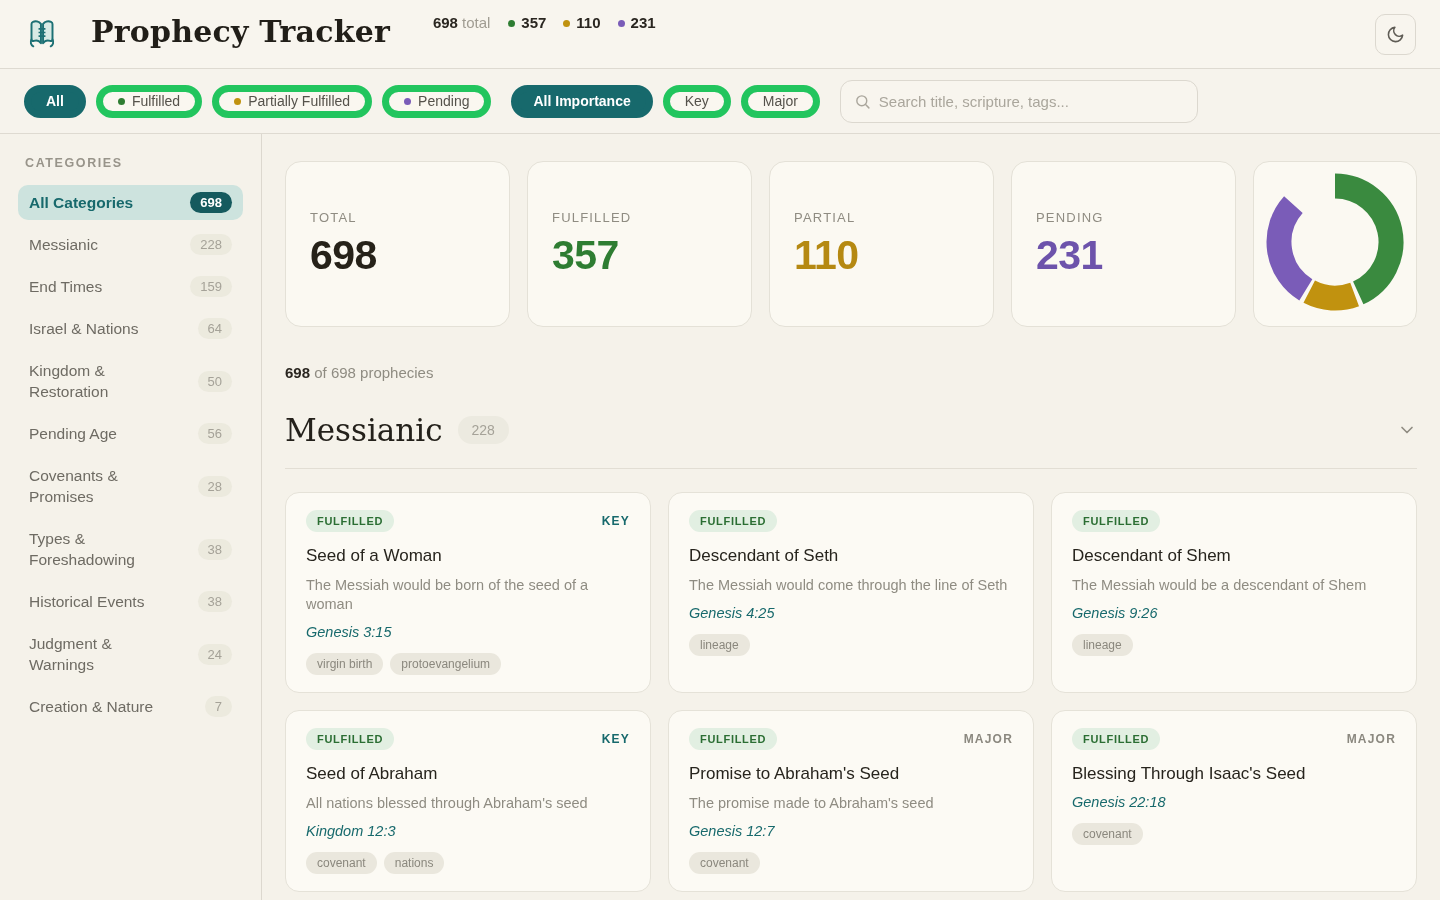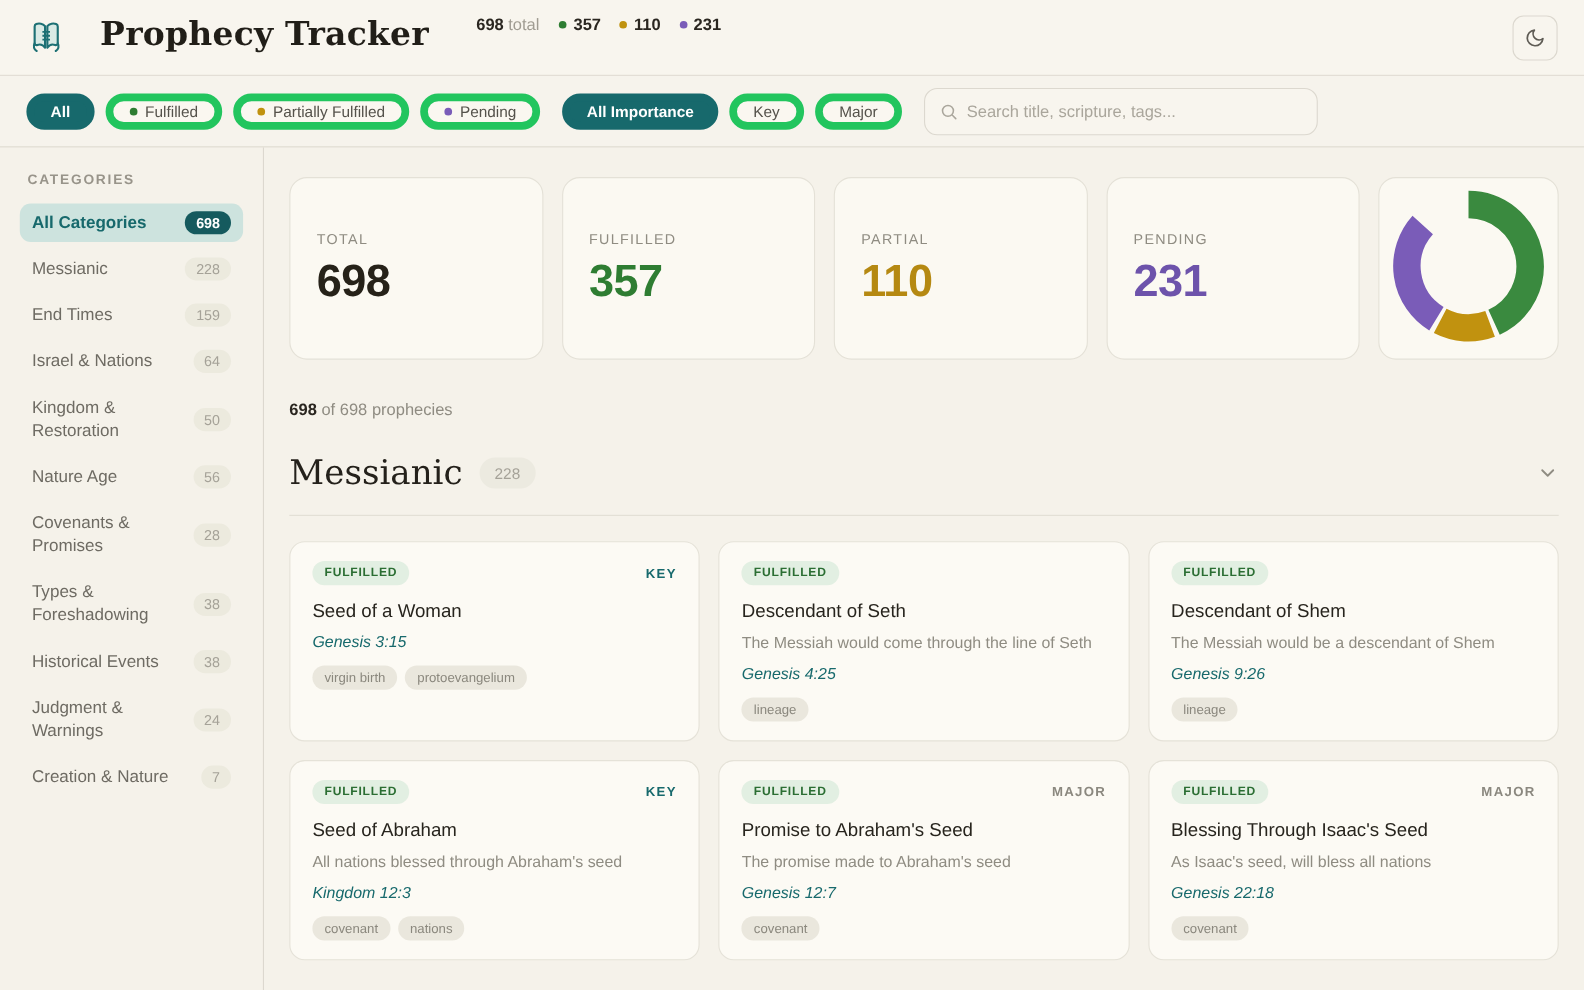--- a/index.html
+++ b/index.html
@@ -53,21 +53,21 @@
   .searchbox input {
     width:358px; height:43px; border-radius:12px; border:1px solid #dcd8cf;
     background:#f8f5ee; padding:0 14px 0 38px; font-size:15px; color:#55524b;
     font-family:"Liberation Sans", sans-serif; outline:none;
   }
   .searchbox input::placeholder { color:#aaa69c; }
 
   
   .content { flex:1; display:flex; min-height:0; }
   aside {
-    width:240px; flex:none; border-right:1px solid #dcd8cf;
+    width:262px; flex:none; border-right:1px solid #dcd8cf;
     padding:22px 18px 0 18px; overflow:hidden;
   }
   .cat-heading {
     font-size:12.5px; font-weight:700; letter-spacing:1.6px; color:#98948a;
     padding-left:7px; margin-bottom:15px;
   }
   .cat-item {
     display:flex; align-items:center; justify-content:space-between;
     padding:7px 11px; border-radius:10px; margin-bottom:7px; cursor:pointer;gap:24px;
   }
@@ -227,21 +227,21 @@
   </div>
           <div class="cat-item">
     <span class="cat-name">Israel &amp; Nations</span>
     <span class="cat-count">64</span>
   </div>
           <div class="cat-item">
     <span class="cat-name">Kingdom &amp; Restoration</span>
     <span class="cat-count">50</span>
   </div>
           <div class="cat-item">
-    <span class="cat-name">Nature Age</span>
+    <span class="cat-name">Pending Age</span>
     <span class="cat-count">56</span>
   </div>
           <div class="cat-item">
     <span class="cat-name">Covenants &amp; Promises</span>
     <span class="cat-count">28</span>
   </div>
           <div class="cat-item">
     <span class="cat-name">Types &amp; Foreshadowing</span>
     <span class="cat-count">38</span>
   </div>
@@ -303,20 +303,21 @@
             </svg>
           </span>
         </div>
         <div class="grid" id="cards-grid">
             <article class="pcard">
     <div class="pcard-top">
       <span class="status-badge">FULFILLED</span>
       <span class="importance key">KEY</span>
     </div>
     <h3 class="pcard-title">Seed of a Woman</h3>
+    <p class="pcard-desc">The Messiah would be born of the seed of a woman</p>
     <a class="pcard-ref">Genesis 3:15</a>
     <div class="pcard-tags">
                 <span class="tag">virgin birth</span>
                 <span class="tag">protoevangelium</span>
               </div>
   </article>
             <article class="pcard">
     <div class="pcard-top">
       <span class="status-badge">FULFILLED</span>
 
@@ -364,21 +365,20 @@
     <div class="pcard-tags">
                 <span class="tag">covenant</span>
               </div>
   </article>
             <article class="pcard">
     <div class="pcard-top">
       <span class="status-badge">FULFILLED</span>
       <span class="importance">MAJOR</span>
     </div>
     <h3 class="pcard-title">Blessing Through Isaac's Seed</h3>
-    <p class="pcard-desc">As Isaac's seed, will bless all nations</p>
     <a class="pcard-ref">Genesis 22:18</a>
     <div class="pcard-tags">
                 <span class="tag">covenant</span>
               </div>
   </article>
           </div>
       </section>
 
     </main>
   </div>

